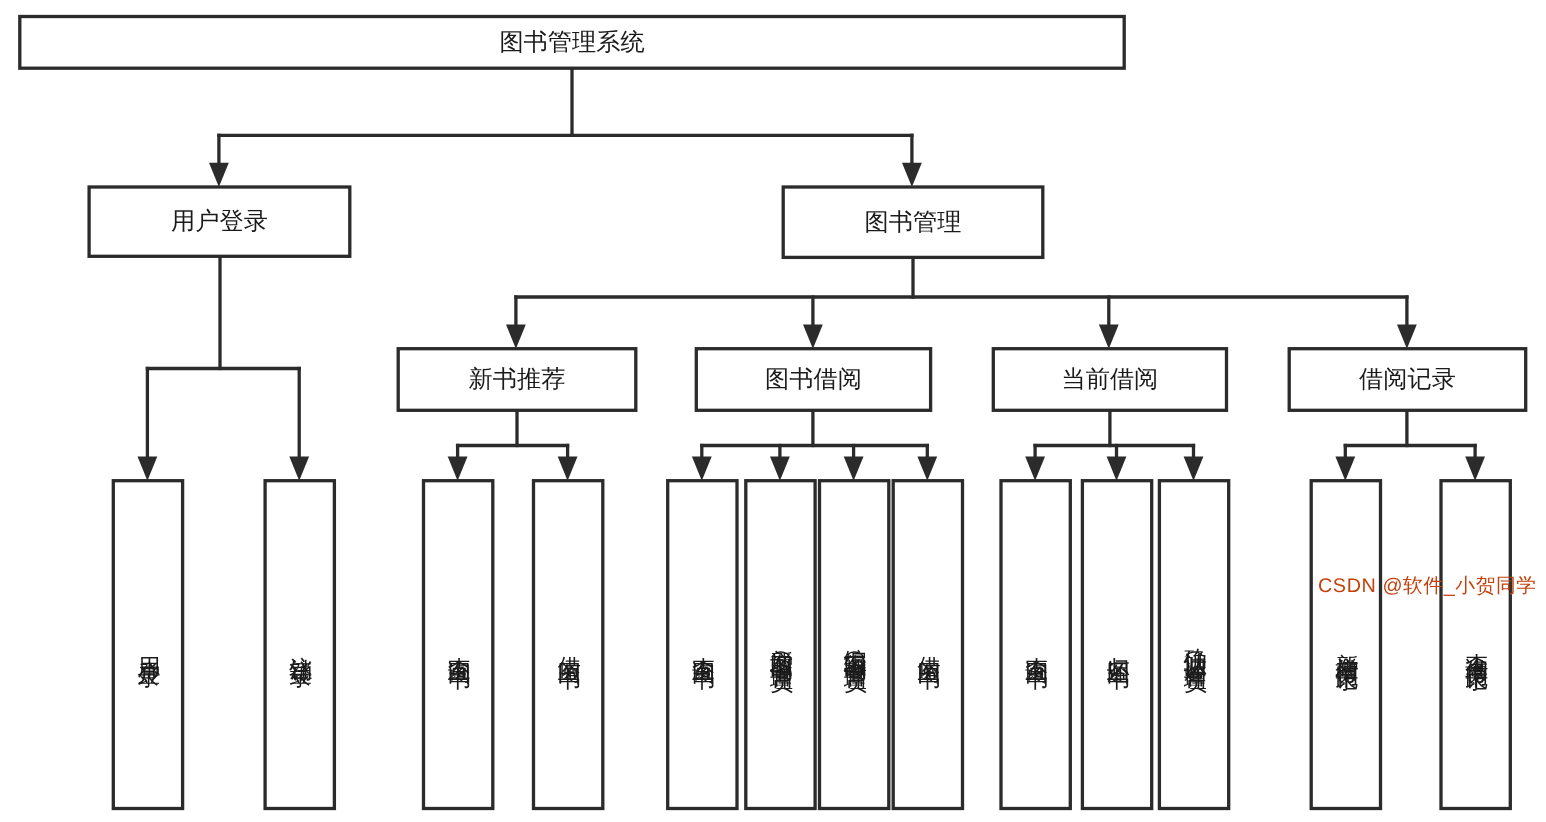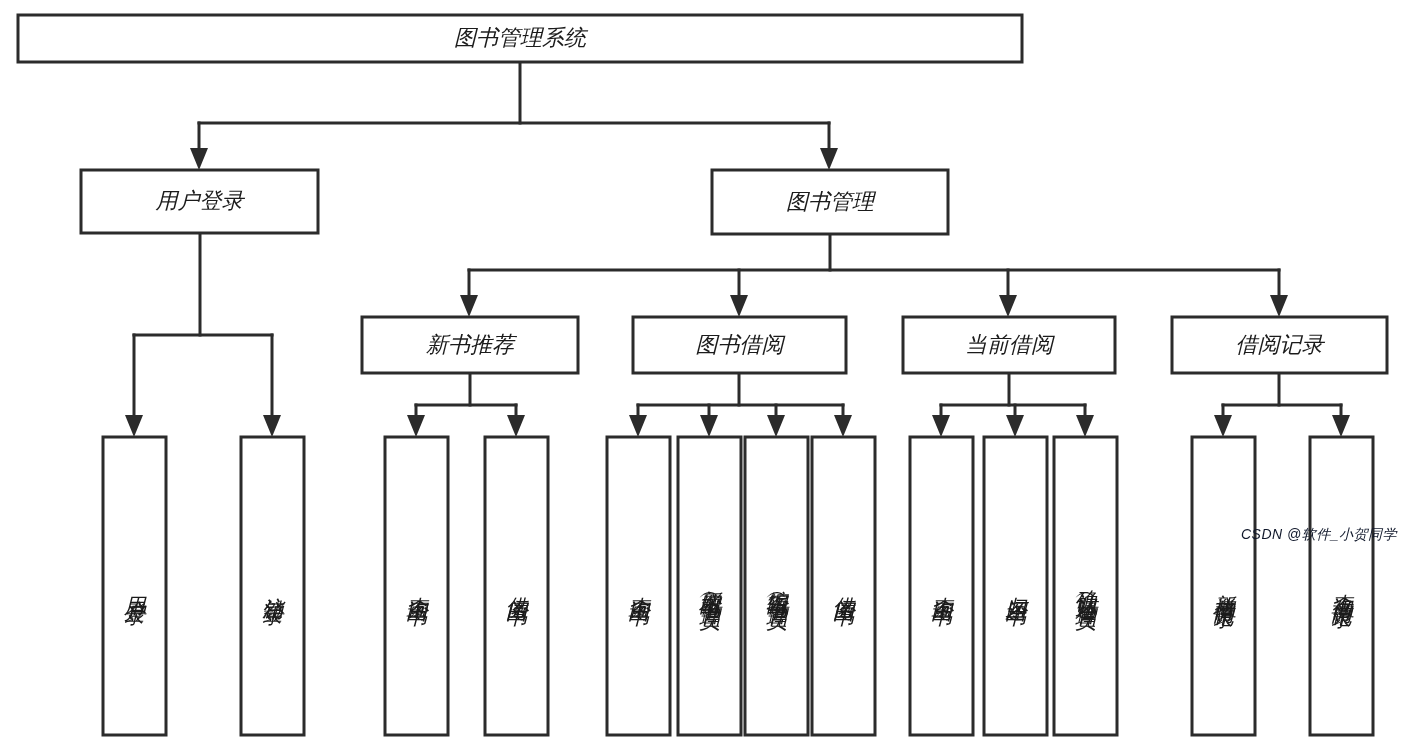--- a/index.html
+++ b/index.html
@@ -12,21 +12,20 @@
     height: 747px;
     font-family: "Liberation Sans", "DejaVu Sans", sans-serif;
     position: relative;
     overflow: hidden;
   }
   #diagram-root {
     position: absolute;
     left: 0; top: 0;
     width: 1405px;
     height: 548px;
-    font-style: italic;
   }
   svg.tree { display: block; }
   .box-rect {
     fill: #ffffff;
     stroke: #2b2b2b;
     stroke-width: 3;
   }
   .link-line {
     stroke: #2b2b2b;
     stroke-width: 3;
@@ -57,22 +56,22 @@
     display: flex;
     align-items: center;
     justify-content: center;
     pointer-events: none;
   }
   .watermark {
     position: absolute;
     right: 8px;
     bottom: 4px;
     font-family: "Liberation Sans", "DejaVu Sans", sans-serif;
-    font-size: 14px;
-    color: #0f172a;
+    font-size: 18px;
+    color: #c2410c;
     letter-spacing: 0.5px;
     white-space: nowrap;
   }
 </style>
 </head>
 <body>
 
 <div id="diagram-root">
   <svg class="tree" id="tree-svg" width="1405" height="747" viewBox="0 0 1405 747">
       <line x1="520" y1="62" x2="520" y2="123" class="link-line"></line>

